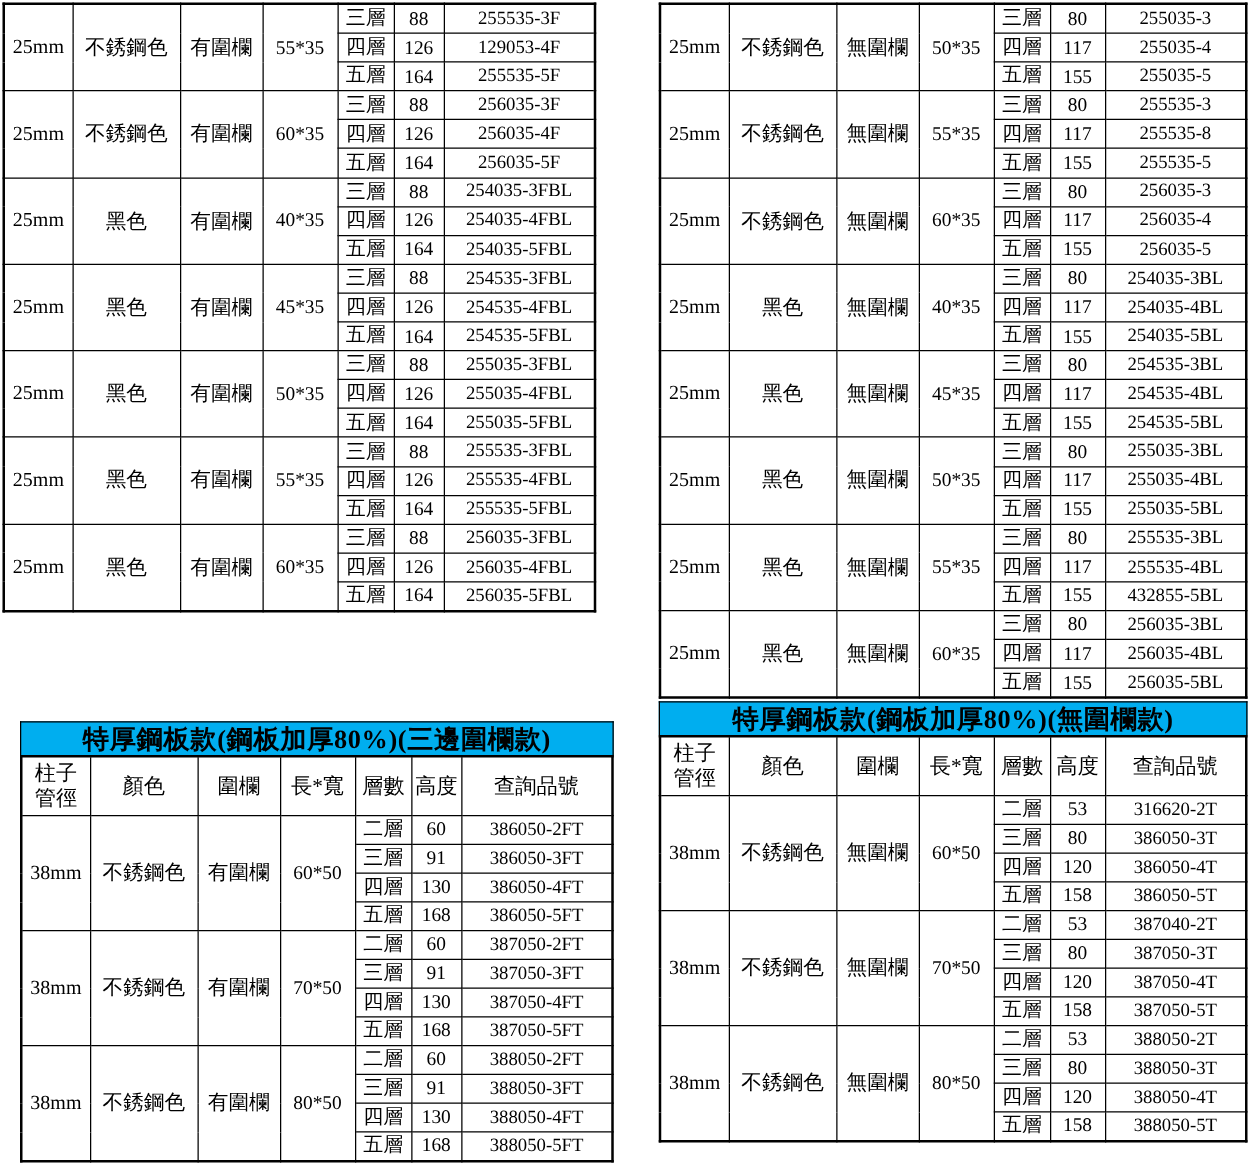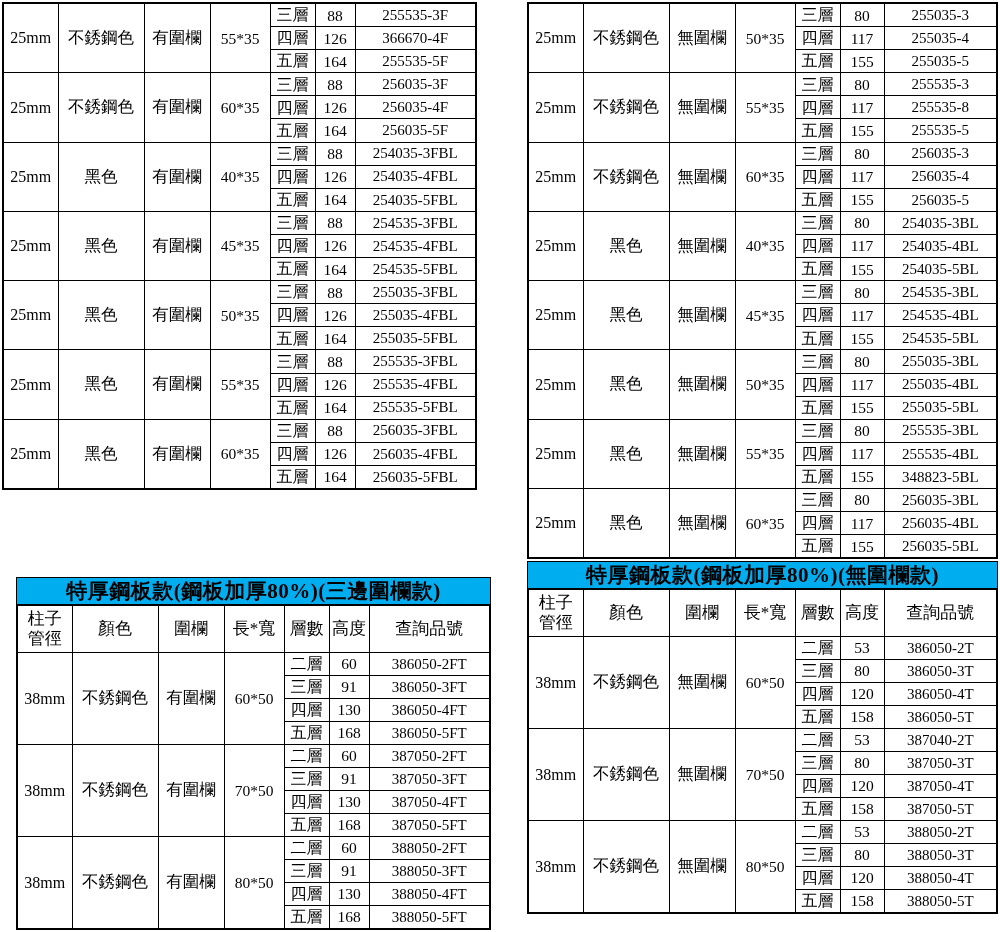--- a/index.html
+++ b/index.html
@@ -60,21 +60,21 @@
             <td rowspan="3" class="c-color">不銹鋼色</td>
             <td rowspan="3" class="c-fence">有圍欄</td>
             <td rowspan="3" class="c-size">55*35</td>
             <td class="c-layer">三層</td>
             <td class="c-height">88</td>
             <td class="c-code">255535-3F</td>
           </tr>
           <tr>
             <td class="c-layer">四層</td>
             <td class="c-height">126</td>
-            <td class="c-code">366670-4F</td>
+            <td class="c-code">129053-4F</td>
           </tr>
           <tr>
             <td class="c-layer">五層</td>
             <td class="c-height">164</td>
             <td class="c-code">255535-5F</td>
           </tr>
           <tr>
             <td rowspan="3" class="c-pipe">25mm</td>
             <td rowspan="3" class="c-color">不銹鋼色</td>
             <td rowspan="3" class="c-fence">有圍欄</td>
@@ -328,21 +328,21 @@
             <td class="c-code">255535-3BL</td>
           </tr>
           <tr>
             <td class="c-layer">四層</td>
             <td class="c-height">117</td>
             <td class="c-code">255535-4BL</td>
           </tr>
           <tr>
             <td class="c-layer">五層</td>
             <td class="c-height">155</td>
-            <td class="c-code">348823-5BL</td>
+            <td class="c-code">432855-5BL</td>
           </tr>
           <tr>
             <td rowspan="3" class="c-pipe">25mm</td>
             <td rowspan="3" class="c-color">黑色</td>
             <td rowspan="3" class="c-fence">無圍欄</td>
             <td rowspan="3" class="c-size">60*35</td>
             <td class="c-layer">三層</td>
             <td class="c-height">80</td>
             <td class="c-code">256035-3BL</td>
           </tr>
@@ -490,21 +490,21 @@
         </tr>
       </thead>
       <tbody id="br-body">
           <tr>
             <td rowspan="4" class="c-pipe">38mm</td>
             <td rowspan="4" class="c-color">不銹鋼色</td>
             <td rowspan="4" class="c-fence">無圍欄</td>
             <td rowspan="4" class="c-size">60*50</td>
             <td class="c-layer">二層</td>
             <td class="c-height">53</td>
-            <td class="c-code">386050-2T</td>
+            <td class="c-code">316620-2T</td>
           </tr>
           <tr>
             <td class="c-layer">三層</td>
             <td class="c-height">80</td>
             <td class="c-code">386050-3T</td>
           </tr>
           <tr>
             <td class="c-layer">四層</td>
             <td class="c-height">120</td>
             <td class="c-code">386050-4T</td>

